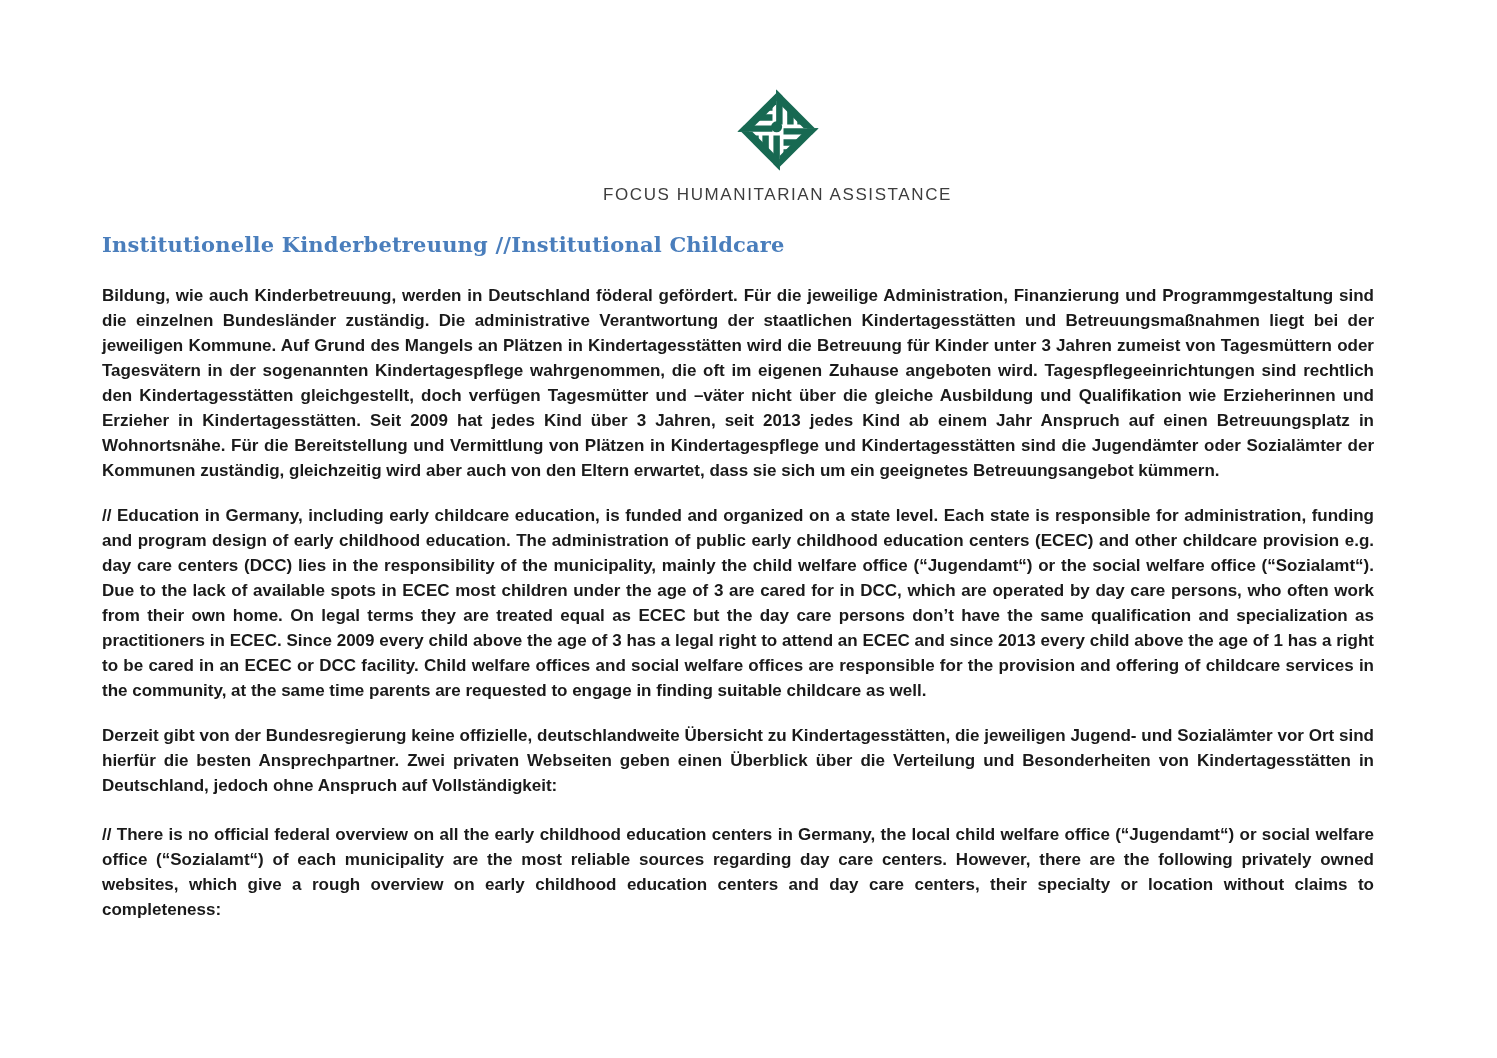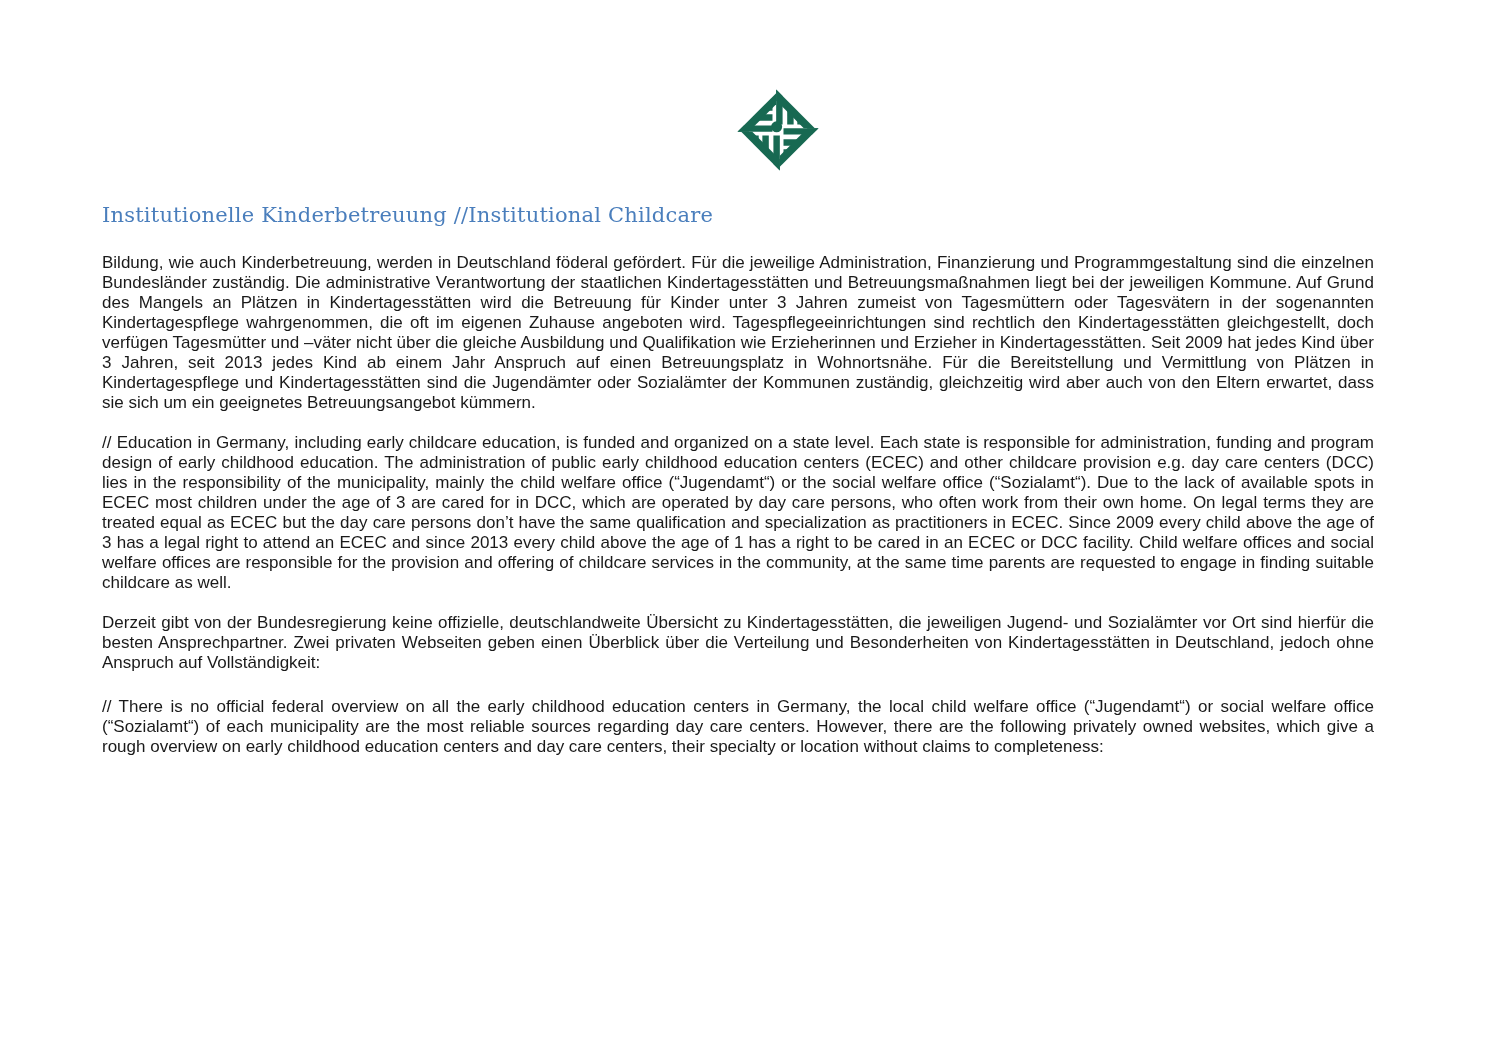--- a/index.html
+++ b/index.html
@@ -37,32 +37,32 @@
     color: #3d3d3d;
     white-space: nowrap;
   }
   .content {
     margin-left: 102px;
     width: 1272px;
   }
   .page-title {
     margin: 27px 0 0 0;
     font-family: "DejaVu Serif", serif;
-    font-weight: normal;
+    font-weight: bold;
     font-size: 21px;
     letter-spacing: 0.2px;
     color: #4a7ebc;
   }
   .para {
     margin: 20px 0 0 0;
     font-size: 17px;
-    line-height: 20px;
+    line-height: 25px;
     color: #1a1a1a;
     text-align: justify;
-    font-weight: 400;
+    font-weight: 700;
   }
   .para.first {
     margin-top: 26px;
   }
   .para.spaced {
     margin-top: 24px;
   }
 </style>
 </head>
 <body>
@@ -96,20 +96,21 @@
         </g>
 
         <g transform="rotate(270,50,50)">
           <path d="M45,56 L52,56 L52,94 L45,87 Z"></path>
           <path d="M56,60 L73,60 L66,67 L56,67 Z"></path>
           <path d="M56,71 L64,71 L57,78.5 L56,78.5 Z"></path>
           <path d="M52,94 L52,82 L22,52 L10,52 Z"></path>
         </g>
       </g>
     </svg>
+    <div class="logo-wordmark">FOCUS HUMANITARIAN ASSISTANCE</div>
   </div>
 
   <div class="content">
     <h1 class="page-title">Institutionelle Kinderbetreuung //Institutional Childcare</h1>
 
     <p class="para first">Bildung, wie auch Kinderbetreuung, werden in Deutschland föderal gefördert. Für die jeweilige Administration, Finanzierung und Programmgestaltung sind die einzelnen Bundesländer zuständig. Die administrative Verantwortung der staatlichen Kindertagesstätten und Betreuungsmaßnahmen liegt bei der jeweiligen Kommune. Auf Grund des Mangels an Plätzen in Kindertagesstätten wird die Betreuung für Kinder unter 3 Jahren zumeist von Tagesmüttern oder Tagesvätern in der sogenannten Kindertagespflege wahrgenommen, die oft im eigenen Zuhause angeboten wird. Tagespflegeeinrichtungen sind rechtlich den Kindertagesstätten gleichgestellt, doch verfügen Tagesmütter und –väter nicht über die gleiche Ausbildung und Qualifikation wie Erzieherinnen und Erzieher in Kindertagesstätten. Seit 2009 hat jedes Kind über 3 Jahren, seit 2013 jedes Kind ab einem Jahr Anspruch auf einen Betreuungsplatz in Wohnortsnähe.  Für die Bereitstellung und Vermittlung von Plätzen in Kindertagespflege und Kindertagesstätten sind die Jugendämter oder Sozialämter der Kommunen zuständig, gleichzeitig wird aber auch von den Eltern erwartet, dass sie sich um ein geeignetes Betreuungsangebot kümmern.</p>
 
     <p class="para">// Education in Germany, including early childcare education, is funded and organized on a state level. Each state is responsible for administration, funding and program design of early childhood education. The administration of public early childhood education centers (ECEC) and other childcare provision e.g. day care centers (DCC) lies in the responsibility of the municipality, mainly the child welfare office (“Jugendamt“) or the social welfare office (“Sozialamt“). Due to the lack of available spots in ECEC most children under the age of 3 are cared for in DCC, which are operated by day care persons, who often work from their own home. On legal terms they are treated equal as ECEC but the day care persons don’t have the same qualification and specialization as practitioners in ECEC. Since 2009 every child above the age of 3 has a legal right to attend an ECEC and since 2013 every child above the age of 1 has a right to be cared in an ECEC or DCC facility. Child welfare offices and social welfare offices are responsible for the provision and offering of childcare services in the community, at the same time parents are requested to engage in finding suitable childcare as well.</p>
 
     <p class="para">Derzeit gibt von der Bundesregierung keine offizielle, deutschlandweite Übersicht zu Kindertagesstätten, die jeweiligen Jugend- und Sozialämter vor Ort sind hierfür die besten Ansprechpartner. Zwei privaten Webseiten geben einen Überblick über die Verteilung und Besonderheiten von Kindertagesstätten in Deutschland, jedoch ohne Anspruch auf Vollständigkeit:</p>

